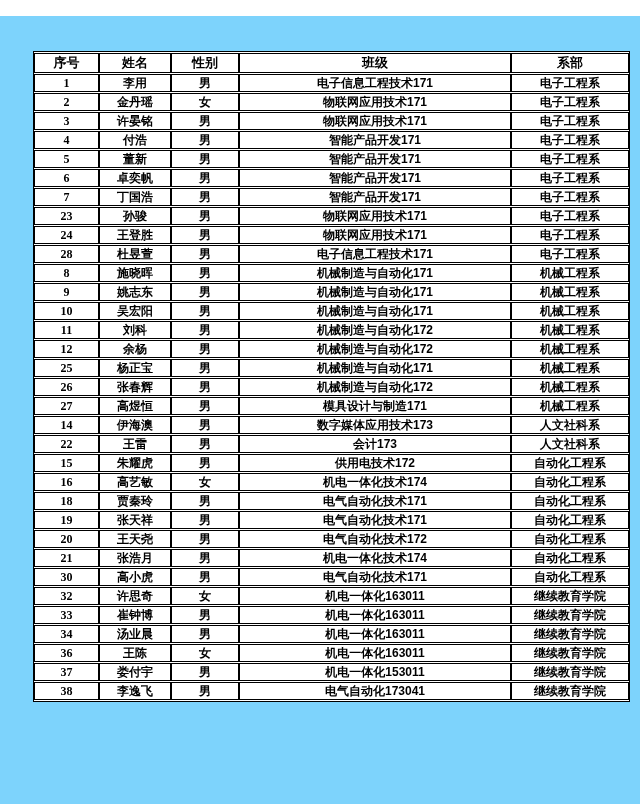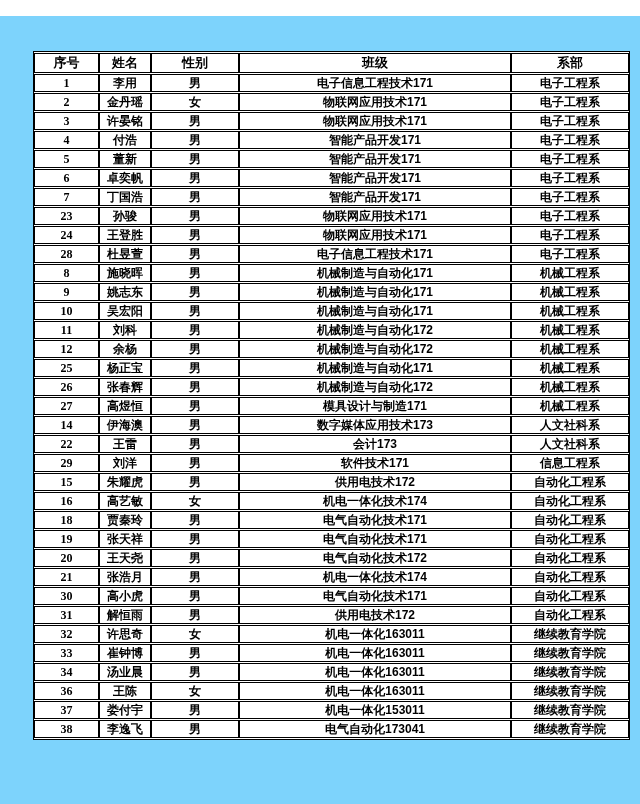--- a/index.html
+++ b/index.html
@@ -47,22 +47,22 @@
     line-height: 18px;
   }
   table.roster td {
     height: 16px;
     font-size: 12px;
     font-weight: bold;
     line-height: 16px;
   }
   
   .c0 { width: 65px; }
-  .c1 { width: 52px; }
-  .c2 { width: 88px; }
+  .c1 { width: 72px; }
+  .c2 { width: 68px; }
   .c3 { width: 272px; }
   .c4 { width: 118px; }
   
   td.c0 {
     font-weight: normal;
     font-size: 11px;
     font-family: "Liberation Serif", serif;
   }
 </style>
 </head>
@@ -214,27 +214,20 @@
           <td class="c4">人文社科系</td>
         </tr>
         <tr>
           <td class="c0">22</td>
           <td class="c1">王雷</td>
           <td class="c2">男</td>
           <td class="c3">会计173</td>
           <td class="c4">人文社科系</td>
         </tr>
         <tr>
-          <td class="c0">29</td>
-          <td class="c1">刘洋</td>
-          <td class="c2">男</td>
-          <td class="c3">软件技术171</td>
-          <td class="c4">信息工程系</td>
-        </tr>
-        <tr>
           <td class="c0">15</td>
           <td class="c1">朱耀虎</td>
           <td class="c2">男</td>
           <td class="c3">供用电技术172</td>
           <td class="c4">自动化工程系</td>
         </tr>
         <tr>
           <td class="c0">16</td>
           <td class="c1">高艺敏</td>
           <td class="c2">女</td>
@@ -267,27 +260,20 @@
           <td class="c1">张浩月</td>
           <td class="c2">男</td>
           <td class="c3">机电一体化技术174</td>
           <td class="c4">自动化工程系</td>
         </tr>
         <tr>
           <td class="c0">30</td>
           <td class="c1">高小虎</td>
           <td class="c2">男</td>
           <td class="c3">电气自动化技术171</td>
-          <td class="c4">自动化工程系</td>
-        </tr>
-        <tr>
-          <td class="c0">31</td>
-          <td class="c1">解恒雨</td>
-          <td class="c2">男</td>
-          <td class="c3">供用电技术172</td>
           <td class="c4">自动化工程系</td>
         </tr>
         <tr>
           <td class="c0">32</td>
           <td class="c1">许思奇</td>
           <td class="c2">女</td>
           <td class="c3">机电一体化163011</td>
           <td class="c4">继续教育学院</td>
         </tr>
         <tr>

